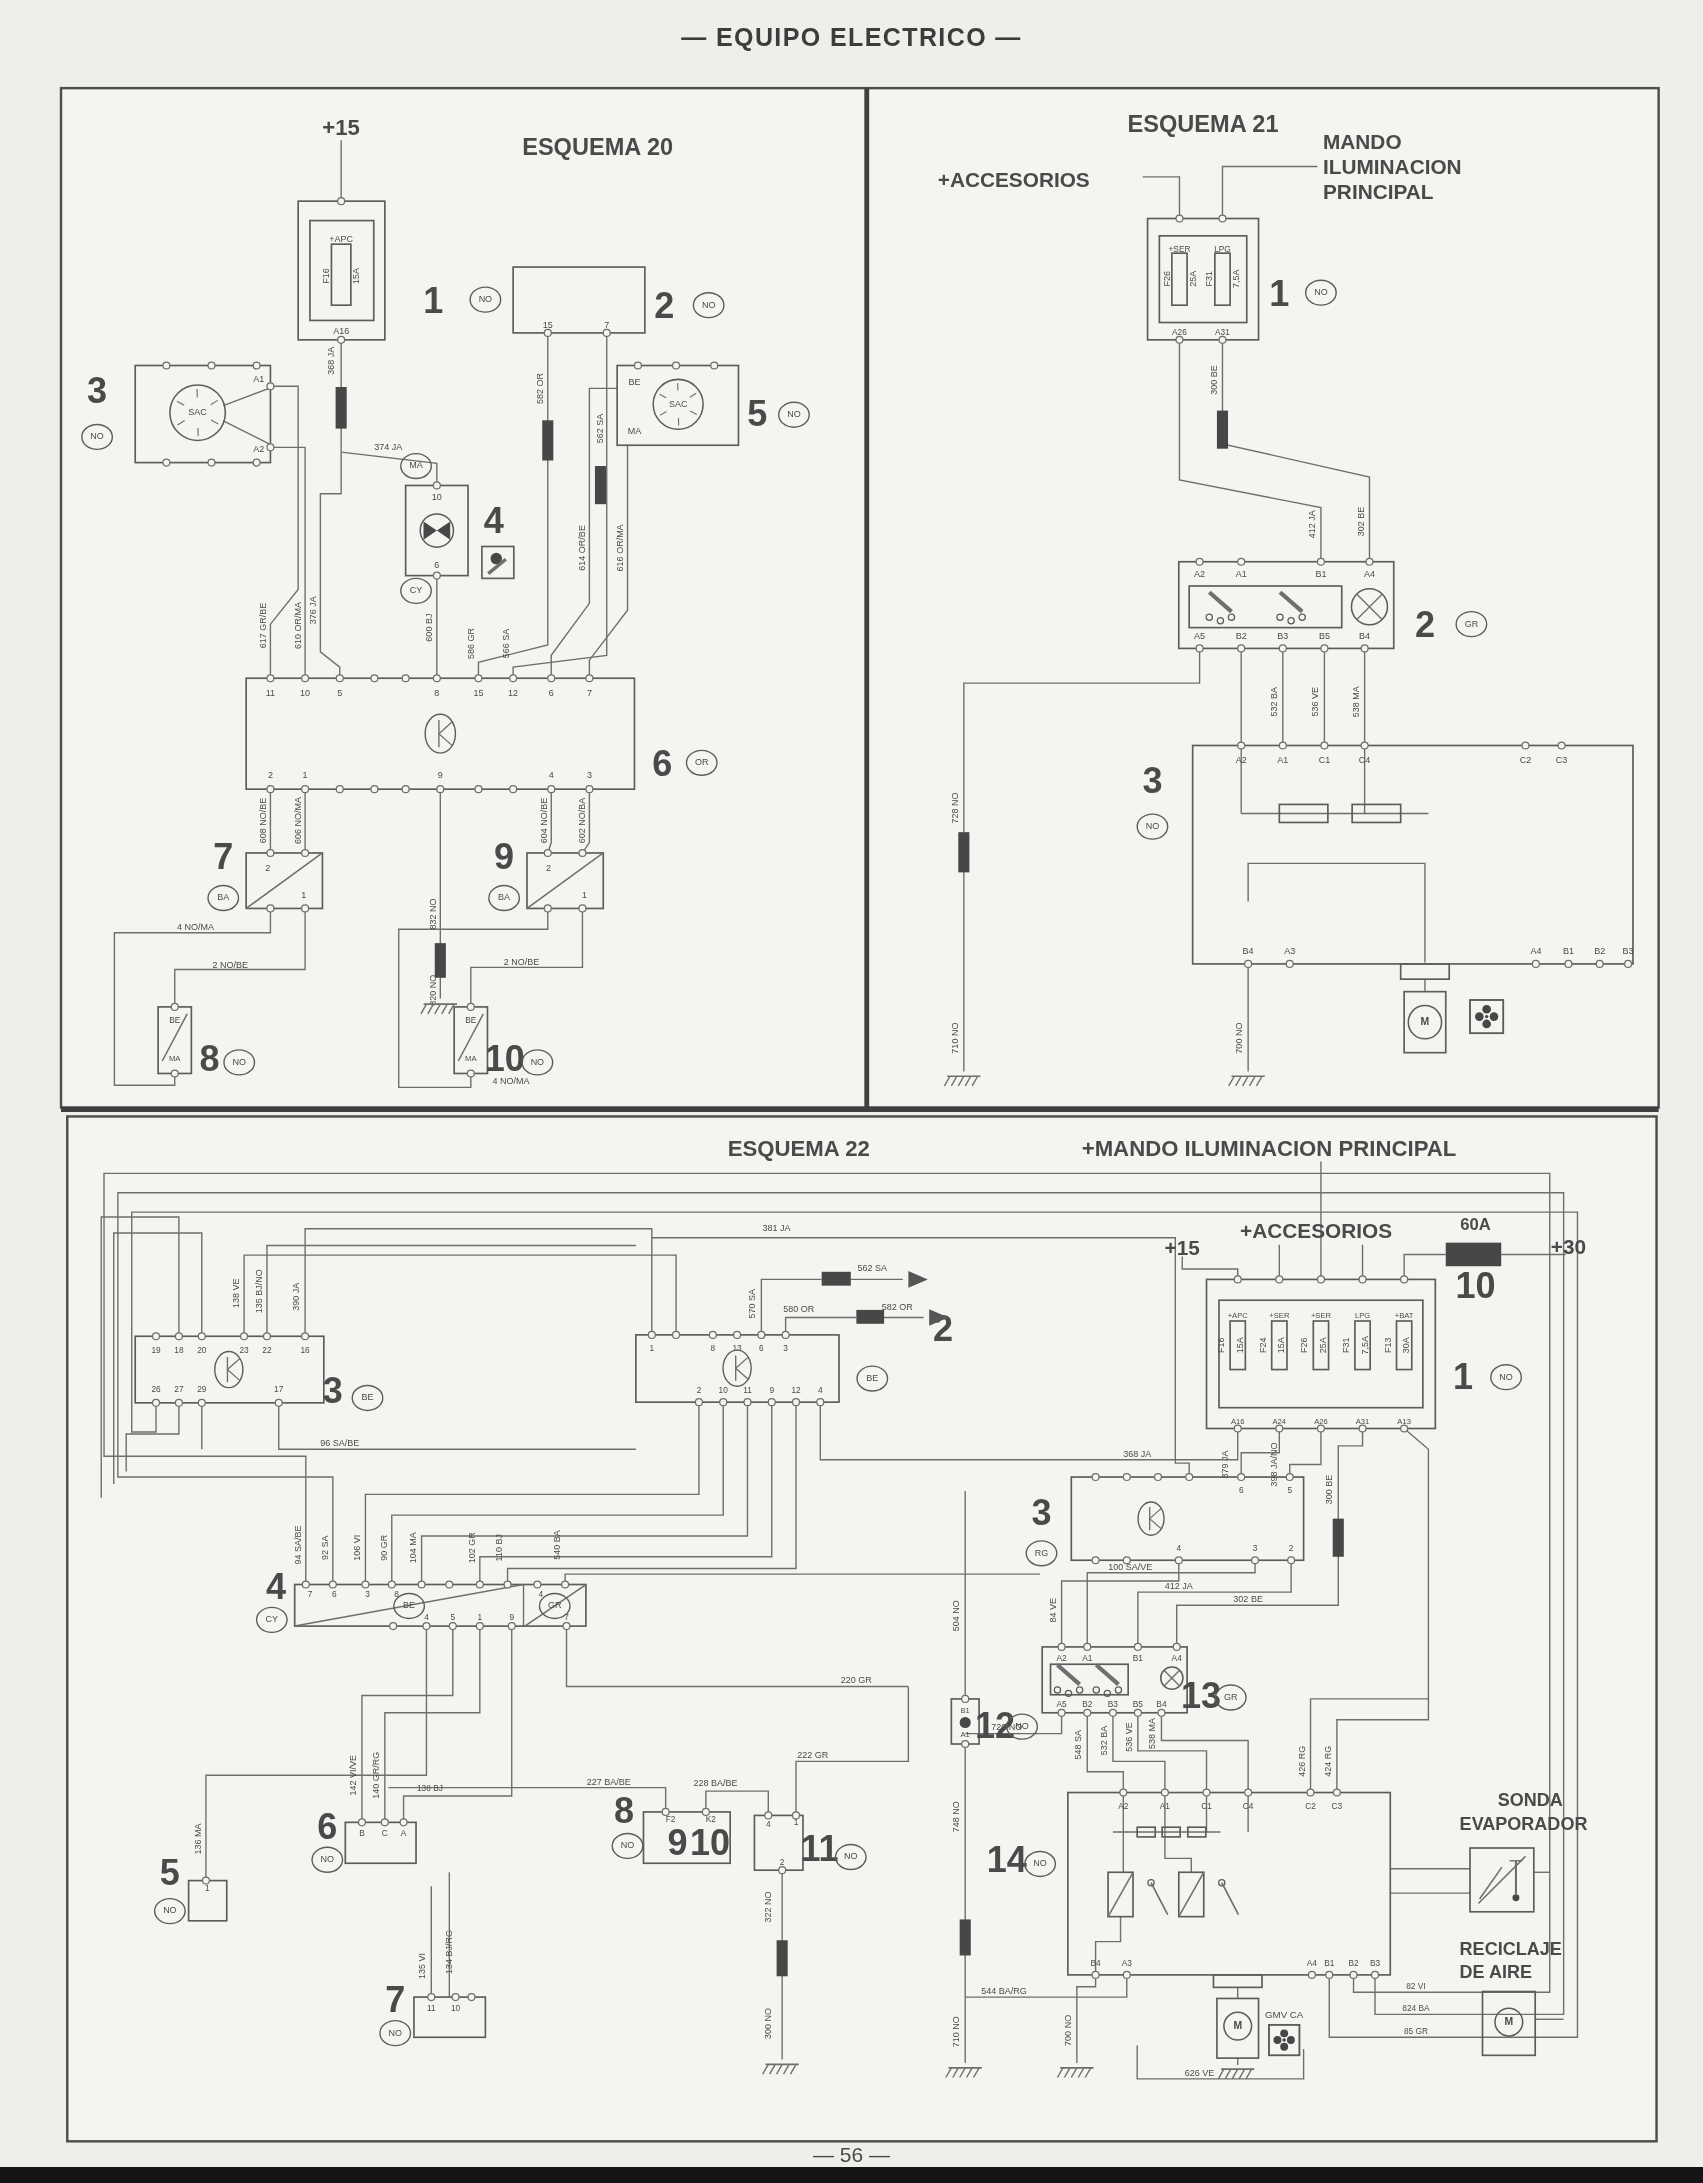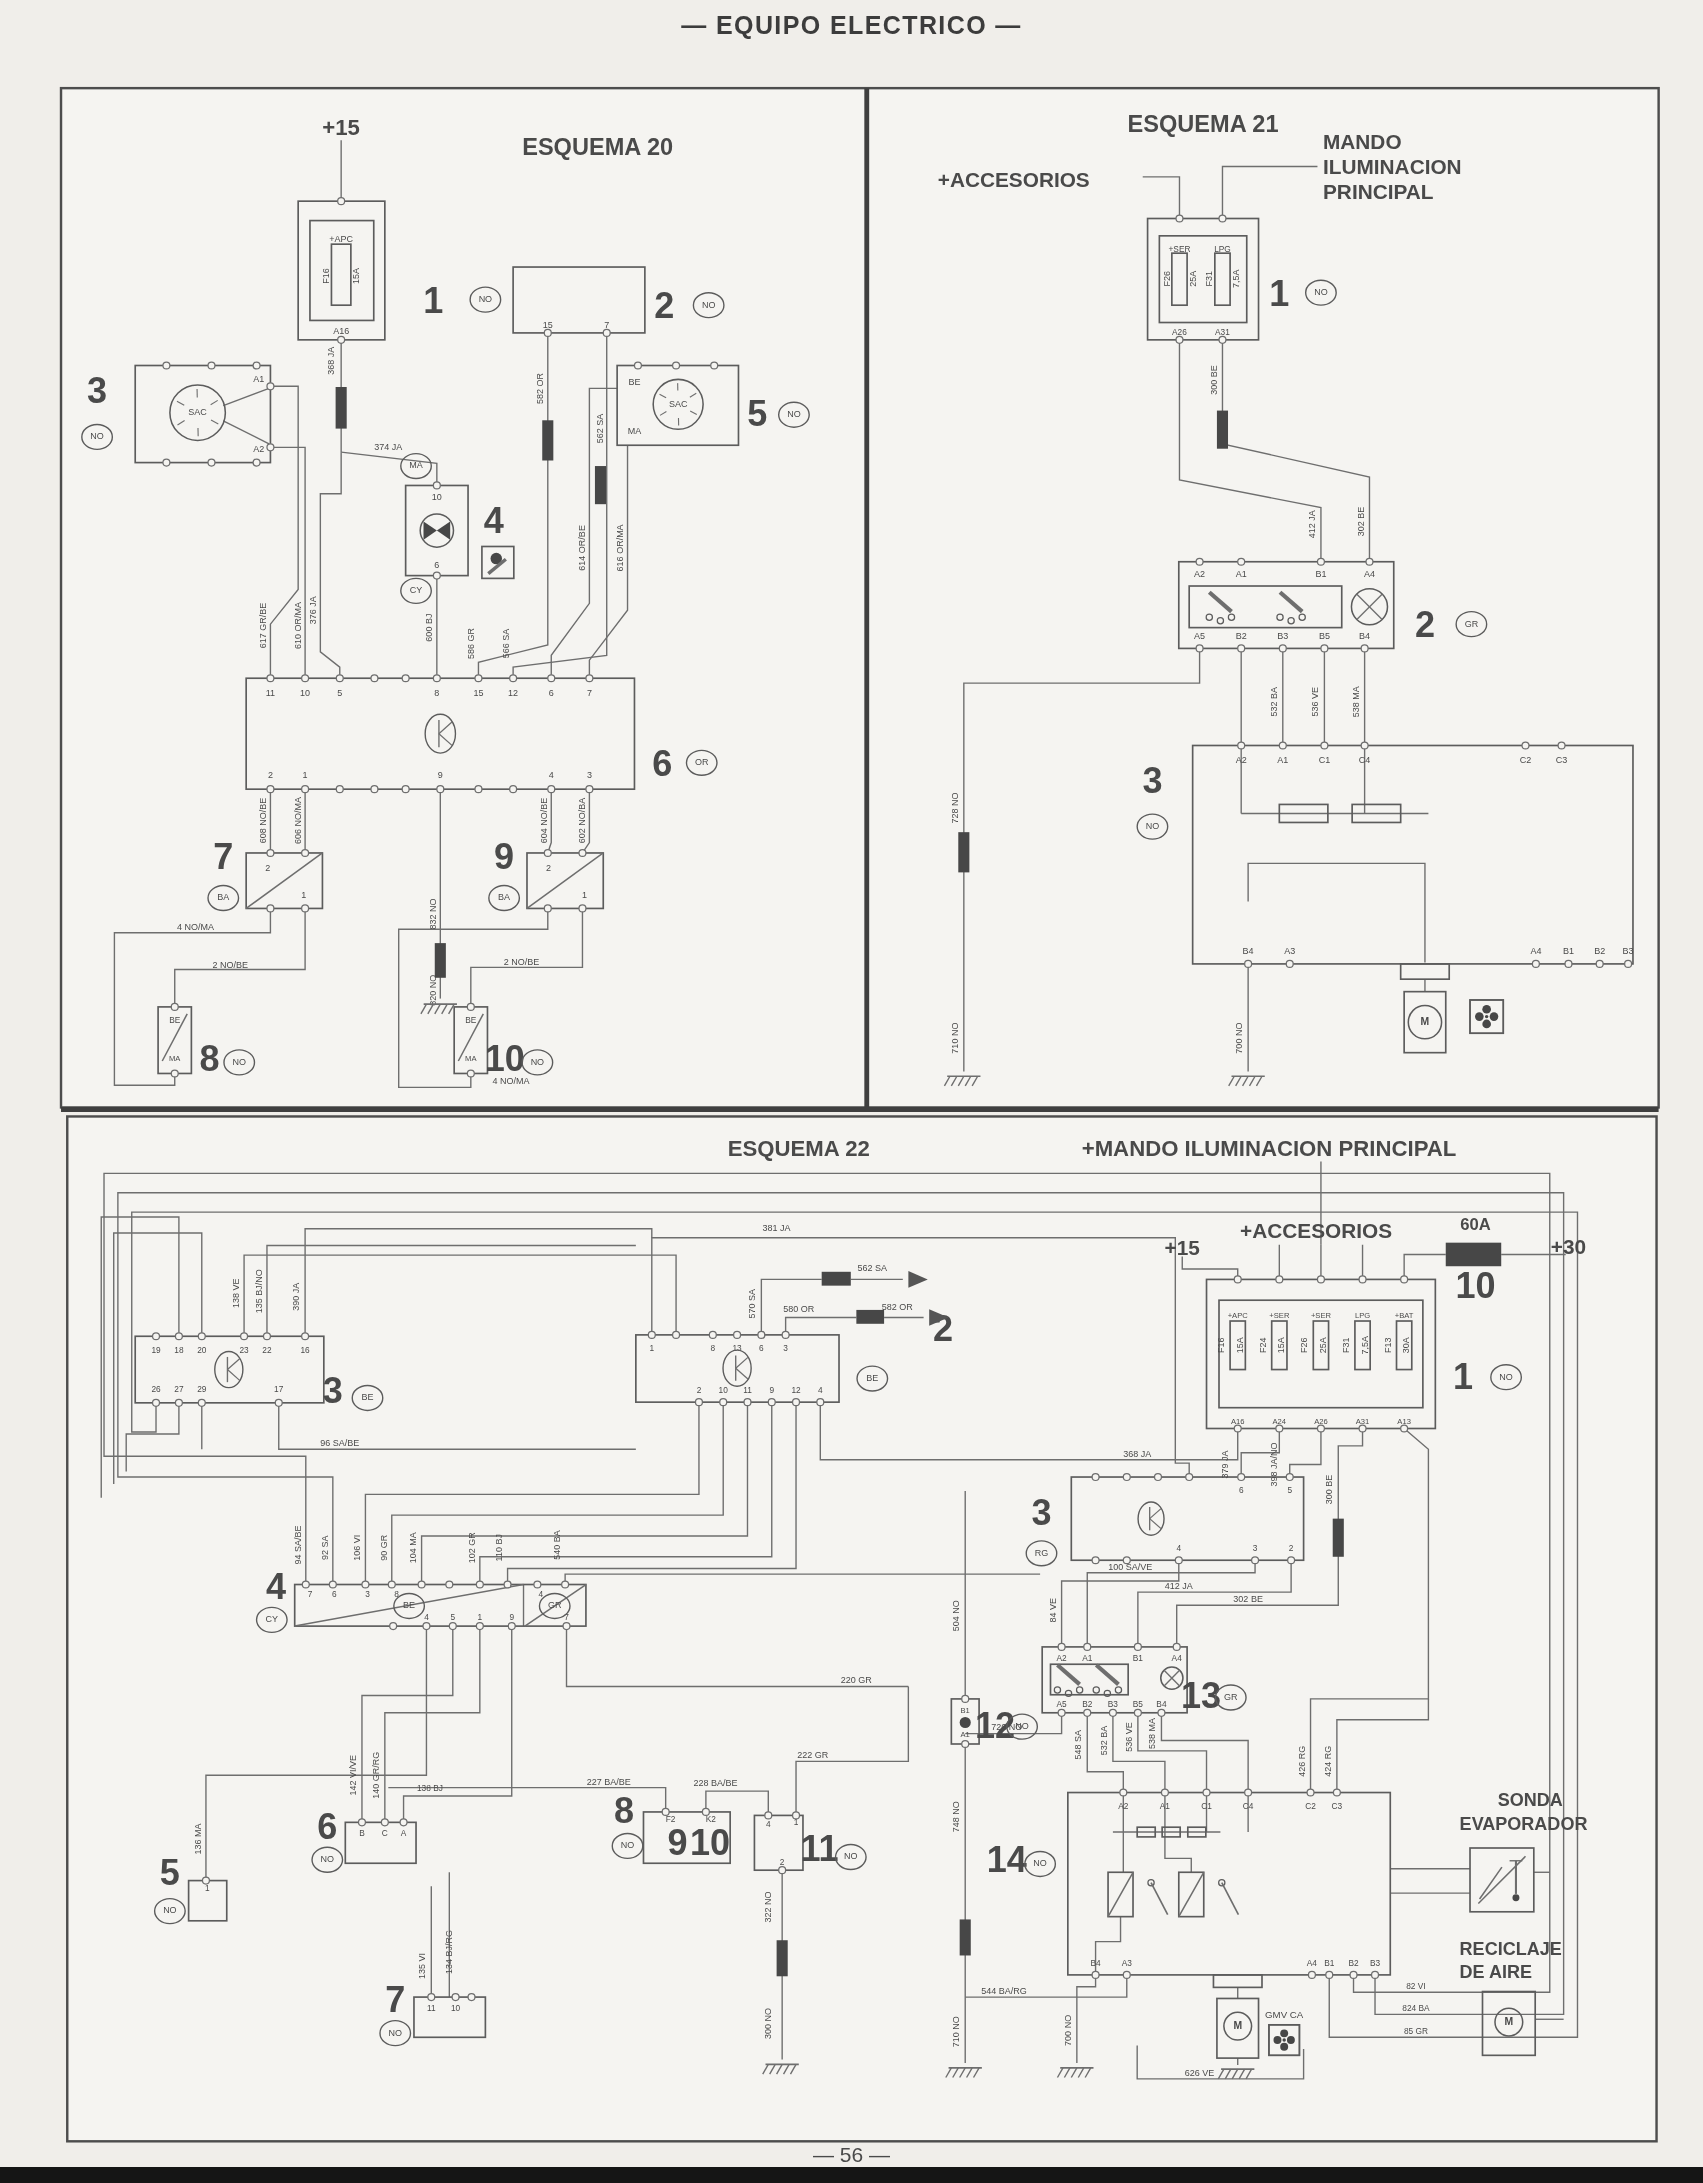--- a/index.html
+++ b/index.html
@@ -1,18 +1,18 @@
 <!DOCTYPE html>
 <html style="font-size:11px"><head>
 <meta charset="utf-8">
 <style>
   html,body{margin:0;padding:0;background:#e9e7e3;}
   #page{position:relative;width:1703px;height:2183px;background:#f0eeea;
         font-family:"Liberation Sans",sans-serif;overflow:hidden;}
-  .hdr{position:absolute;top:11px;left:0;width:100%;text-align:center;
+  .hdr{position:absolute;top:23px;left:0;width:100%;text-align:center;
        font-size:25px;font-weight:bold;color:#3c3c3c;letter-spacing:1.4px;}
   .pnum{position:absolute;top:2143px;left:0;width:100%;text-align:center;
         font-size:21px;color:#4a4a4a;}
   .blackbar{position:absolute;left:0;top:2167px;width:1703px;height:16.6px;background:#151515;}
   svg text{font-family:"Liberation Sans",sans-serif;fill:#4a4a4a;}
   svg{position:absolute;left:0;top:0;}
 </style>
 </head>
 <body>
 <div id="page">

